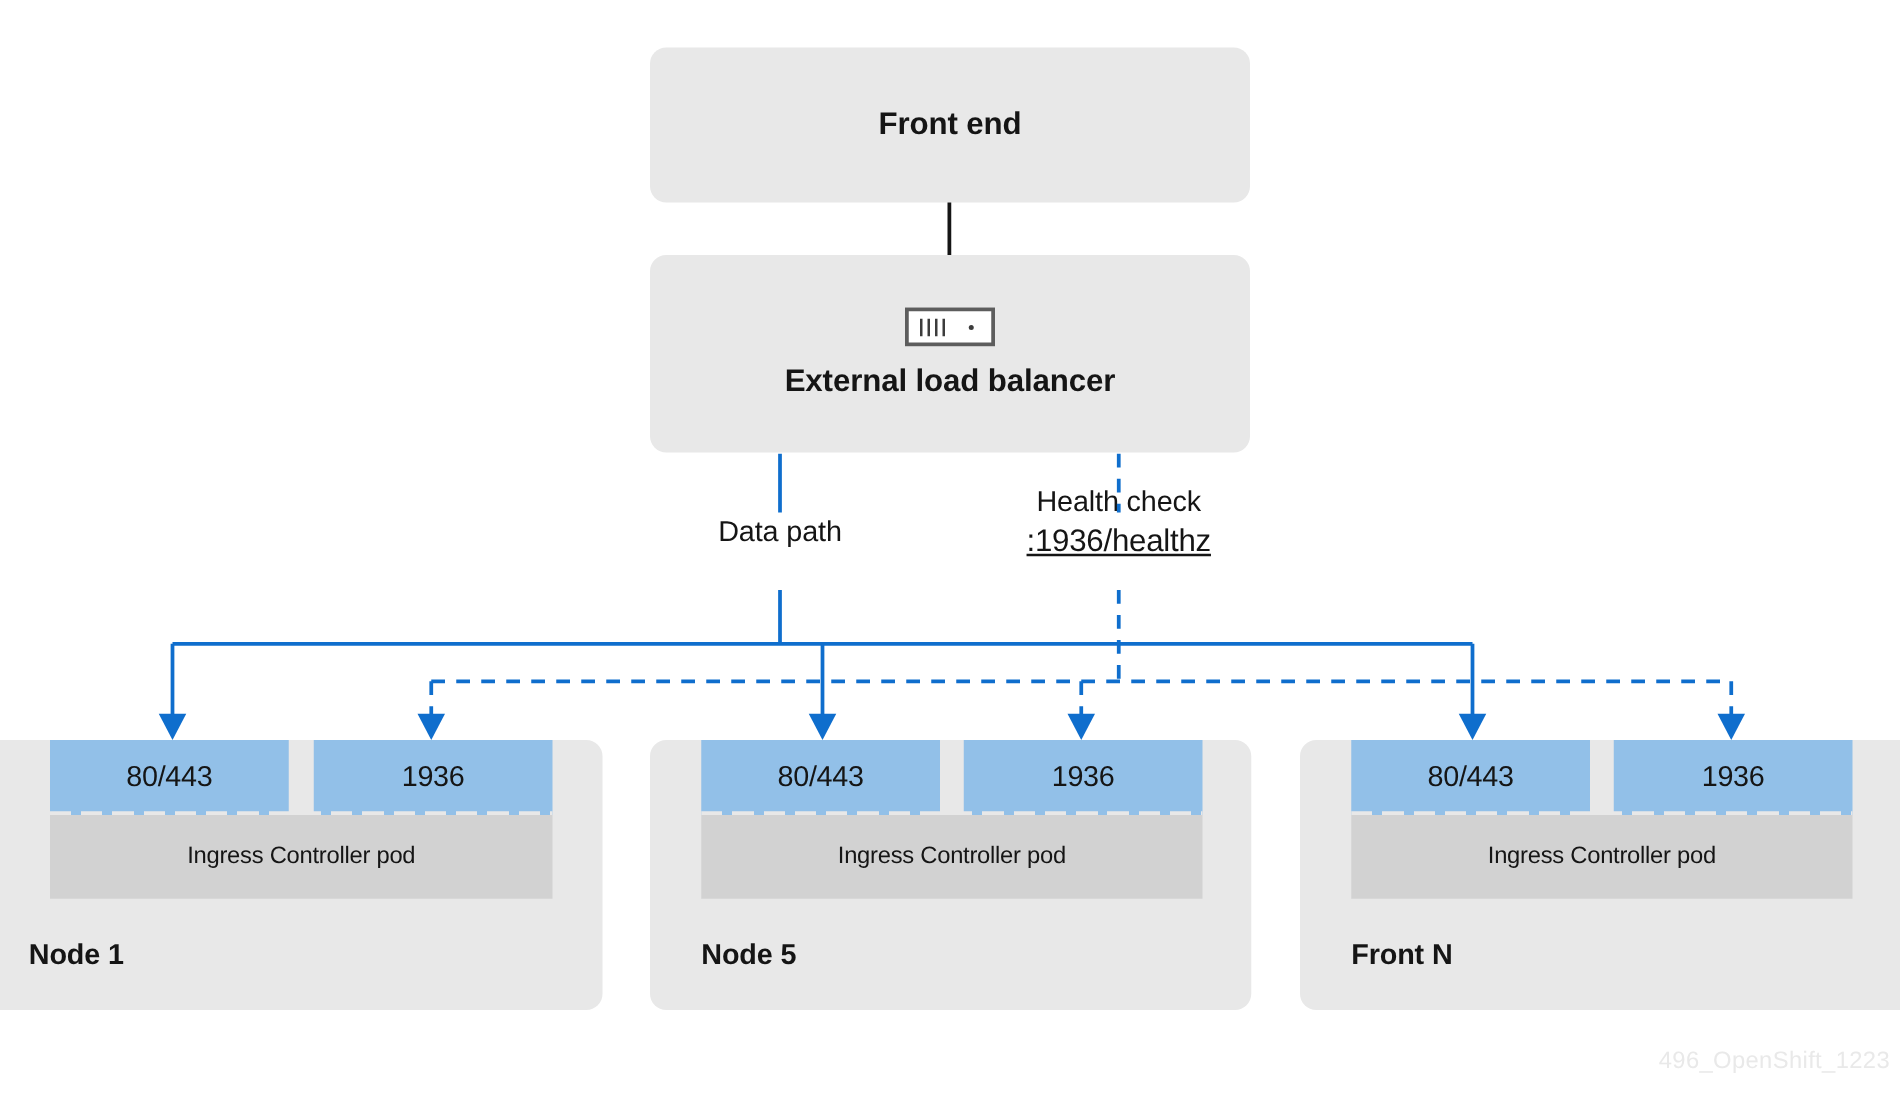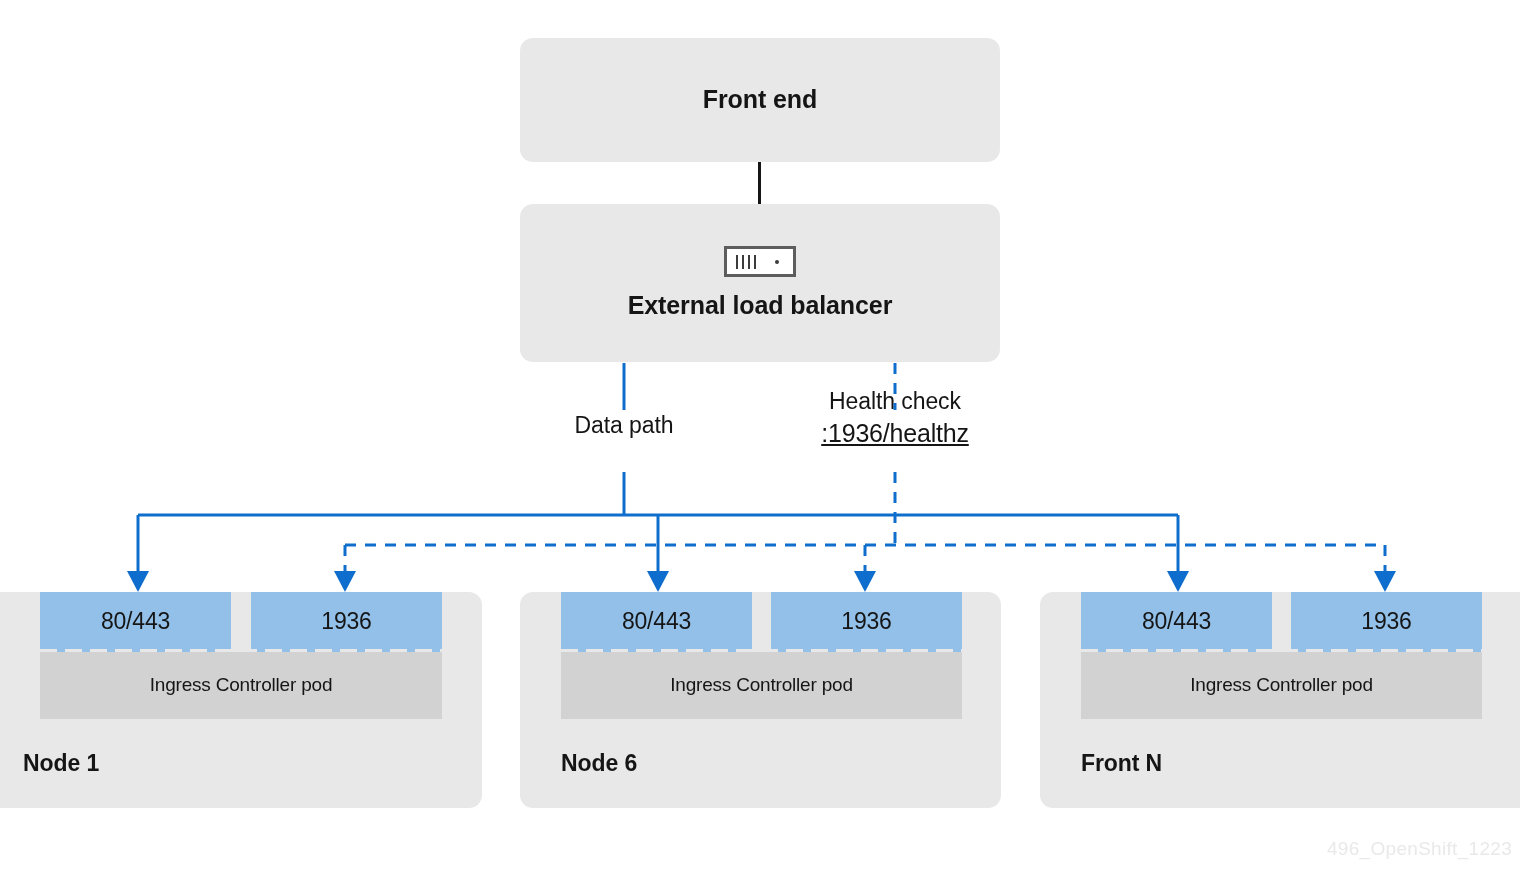--- a/index.html
+++ b/index.html
@@ -279,21 +279,21 @@
   <div class="node-label" style="left:23px; top:750px;">Node 1</div>
 
   <div class="gbox" style="left:520px; top:592px; width:481px; height:216px;"></div>
   <div class="portbox" style="left:561px; top:592px; width:191px; height:60px;"></div>
   <div class="port-label" style="left:561px; top:608px; width:191px;">80/443</div>
   <div class="portbox" style="left:771px; top:592px; width:191px; height:60px;"></div>
   <div class="port-label" style="left:771px; top:608px; width:191px;">1936</div>
   <div class="dash-sep" style="left:561px; top:649px; width:401px;"></div>
   <div class="podbox" style="left:561px; top:652px; width:401px; height:67px;"></div>
   <div class="pod-label" style="left:561px; top:674px; width:401px;">Ingress Controller pod</div>
-  <div class="node-label" style="left:561px; top:750px;">Node 6</div>
+  <div class="node-label" style="left:561px; top:750px;">Node 5</div>
 
   <div class="gbox" style="left:1040px; top:592px; width:500px; height:216px;"></div>
   <div class="portbox" style="left:1081px; top:592px; width:191px; height:60px;"></div>
   <div class="port-label" style="left:1081px; top:608px; width:191px;">80/443</div>
   <div class="portbox" style="left:1291px; top:592px; width:191px; height:60px;"></div>
   <div class="port-label" style="left:1291px; top:608px; width:191px;">1936</div>
   <div class="dash-sep" style="left:1081px; top:649px; width:401px;"></div>
   <div class="podbox" style="left:1081px; top:652px; width:401px; height:67px;"></div>
   <div class="pod-label" style="left:1081px; top:674px; width:401px;">Ingress Controller pod</div>
   <div class="node-label" style="left:1081px; top:750px;">Front N</div>

